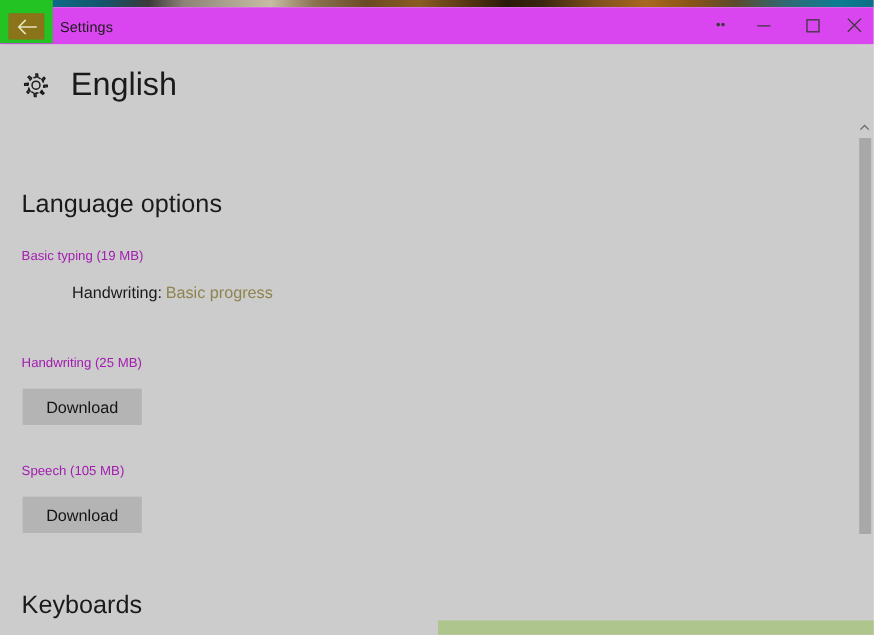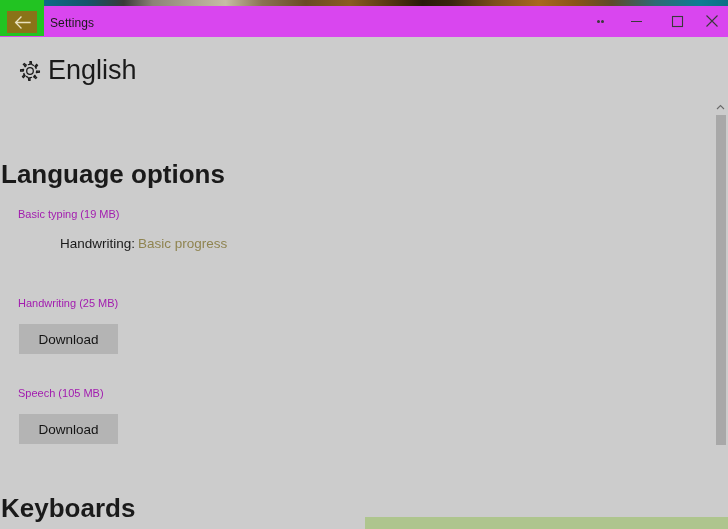--- a/index.html
+++ b/index.html
@@ -110,32 +110,32 @@
   }
 
   #page-header {
     position: absolute;
     left: 18px; top: 20px;
     display: flex;
     align-items: center;
   }
   #gear-icon { width: 24px; height: 24px; display:block; }
   #page-title {
-    margin-left: 6px;
+    margin-left: 17px;
     font-size: 27px;
     font-weight: 300;
     color: #1a1a1a;
     line-height: 1;
   }
 
   .section-heading {
     position: absolute;
-    left: 1px;
-    font-size: 26px;
-    font-weight: 700;
+    left: 18px;
+    font-size: 21px;
+    font-weight: 400;
     color: #1a1a1a;
   }
   #heading-language { top: 122px; }
   #heading-keyboards { top: 456px; }
 
   .feature-label {
     position: absolute;
     left: 18px;
     font-size: 11px;
     color: #a21caf;

